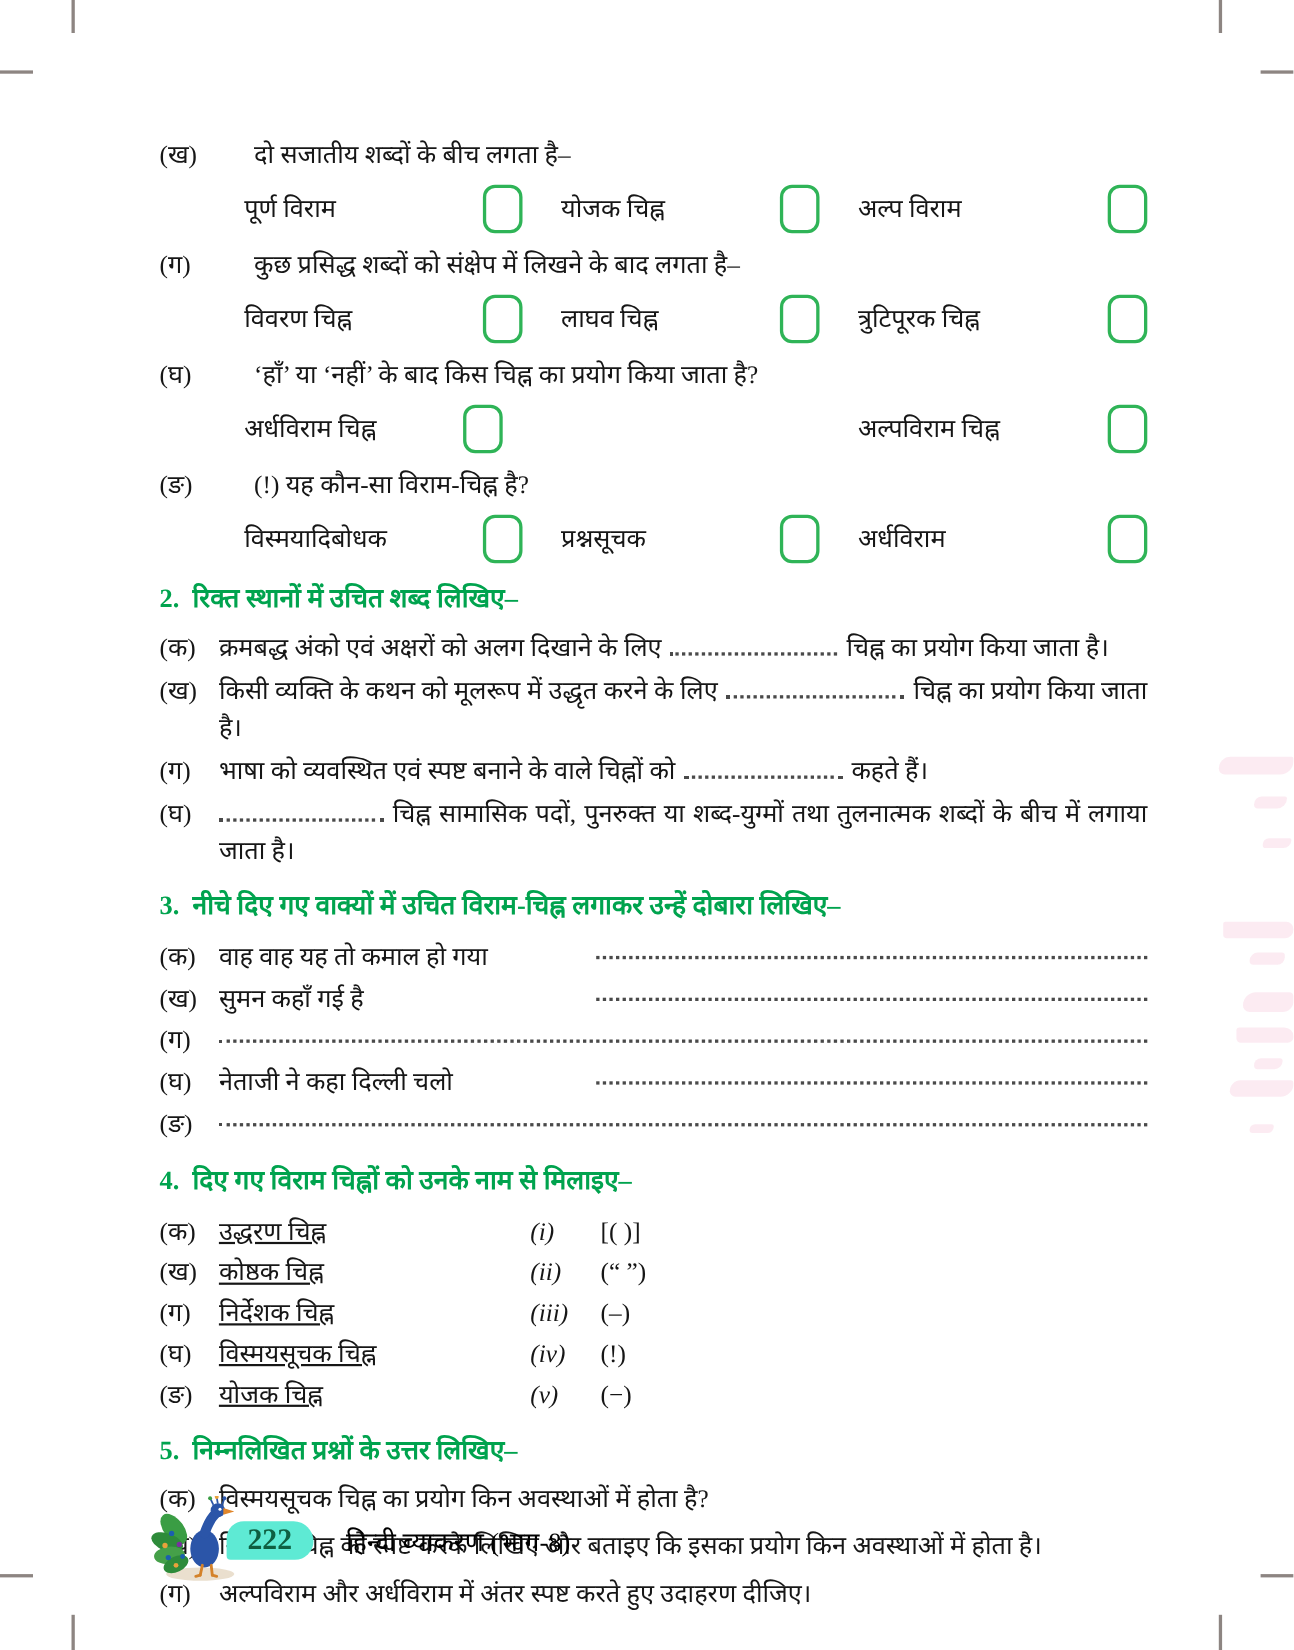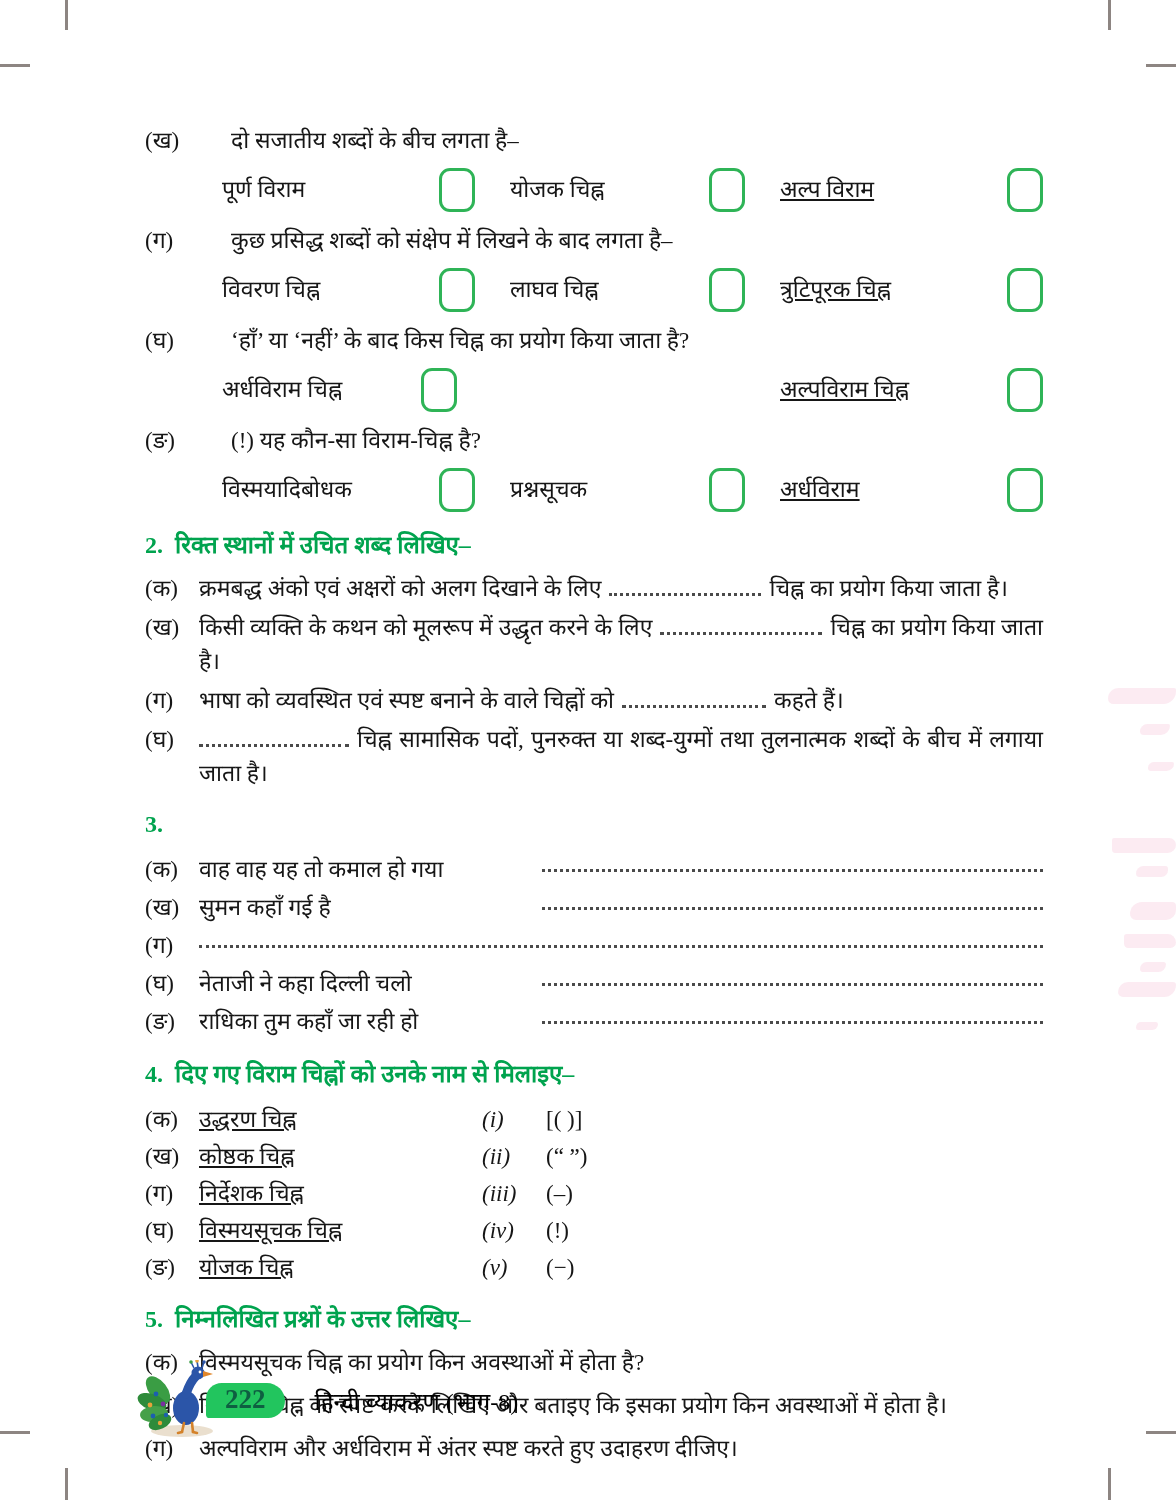--- a/index.html
+++ b/index.html
@@ -26,21 +26,21 @@
   .content { position:absolute; left:145px; top:118px; width:898px;
              font-size:23px; line-height:34px; }
 
   .qrow { display:flex; margin-top:6px; }
   .qlabel { flex:0 0 54px; }
   .qtext { flex:1;margin-left:32px; }
 
   .opts { display:flex; justify-content:space-between;
           margin:10px 0 12px 77px; width:821px; }
   .opt { display:flex; align-items:center; justify-content:space-between; }
-  .opt.w1 { width:253px; } .opt.w2 { width:235px; } .opt.w3 { width:263px;text-decoration:underline; }
+  .opt.w1 { width:253px; } .opt.w2 { width:235px; } .opt.w3 { width:263px; }
   .cb { width:36px; height:44px; border:3px solid #2fb457; border-radius:11px;
         box-sizing:border-box; background:#fff; }
 
   .heading { display:flex; color:#00a34e; font-weight:bold; font-size:24px;
              margin:16px 0 10px 0; }
   .heading .num { flex:0 0 30px; }
 
   .item { display:flex; margin:5px 0; }
   .para { flex:1; text-align:justify; }
   .blank { display:inline-block; border-bottom:3px dotted #4a4a4a; height:14px;
@@ -51,21 +51,21 @@
   .dotline { flex:1; height:0; border-bottom:3px dotted #4a4a4a; }
 
   .q4row { display:flex; line-height:37px; }
   .q4name { flex:0 0 283px;text-decoration:underline; }
   .q4roman { flex:0 0 64px; font-style:italic; }
 
   .q5item { display:flex; margin:9px 0; }
 
   .footer { position:absolute; left:136px; top:1360px; display:flex;
             align-items:center; }
-  .bubble { background:#22c55e; color:#0e5f41; font-weight:bold; font-size:27px;
+  .bubble { background:#5eead4; color:#0e5f41; font-weight:bold; font-size:27px;
             font-family:"Liberation Serif",serif; padding:1px 19px 3px;
             border-radius:26px 30px 28px 6px; margin-left:-26px; position:relative; }
   .booktitle { margin-left:30px; font-size:24px; color:#000000; }
 </style>
 </head>
 <body>
 
 <div class="page">
 
   <div>
@@ -192,20 +192,21 @@
 
       <div class="item">
         <span class="qlabel">(घ)</span>
         <span class="para"><span></span><span class="blank" style="width:150px;margin-left:0"></span><span>चिह्न सामासिक पदों, पुनरुक्त या शब्द-युग्मों तथा तुलनात्मक शब्दों के बीच में लगाया जाता है।</span></span>
       </div>
     </div>
 
     <div>
       <div class="heading">
         <span class="num">3.</span>
+        <span>नीचे दिए गए वाक्यों में उचित विराम-चिह्न लगाकर उन्हें दोबारा लिखिए–</span>
       </div>
 
       <div class="q3row">
         <span class="qlabel">(क)</span>
         <span class="q3sentence">वाह वाह यह तो कमाल हो गया</span>
         <div class="dotline"></div>
       </div>
       <div class="q3row">
         <span class="qlabel">(ख)</span>
         <span class="q3sentence">सुमन कहाँ गई है</span>
@@ -215,21 +216,20 @@
         <span class="qlabel">(ग)</span>
         <div class="dotline"></div>
       </div>
       <div class="q3row">
         <span class="qlabel">(घ)</span>
         <span class="q3sentence">नेताजी ने कहा दिल्ली चलो</span>
         <div class="dotline"></div>
       </div>
       <div class="q3row">
         <span class="qlabel">(ङ)</span>
-        <span class="q3sentence">राधिका तुम कहाँ जा रही हो</span>
         <div class="dotline"></div>
       </div>
     </div>
 
     <div>
       <div class="heading">
         <span class="num">4.</span>
         <span>दिए गए विराम चिह्नों को उनके नाम से मिलाइए–</span>
       </div>
 

